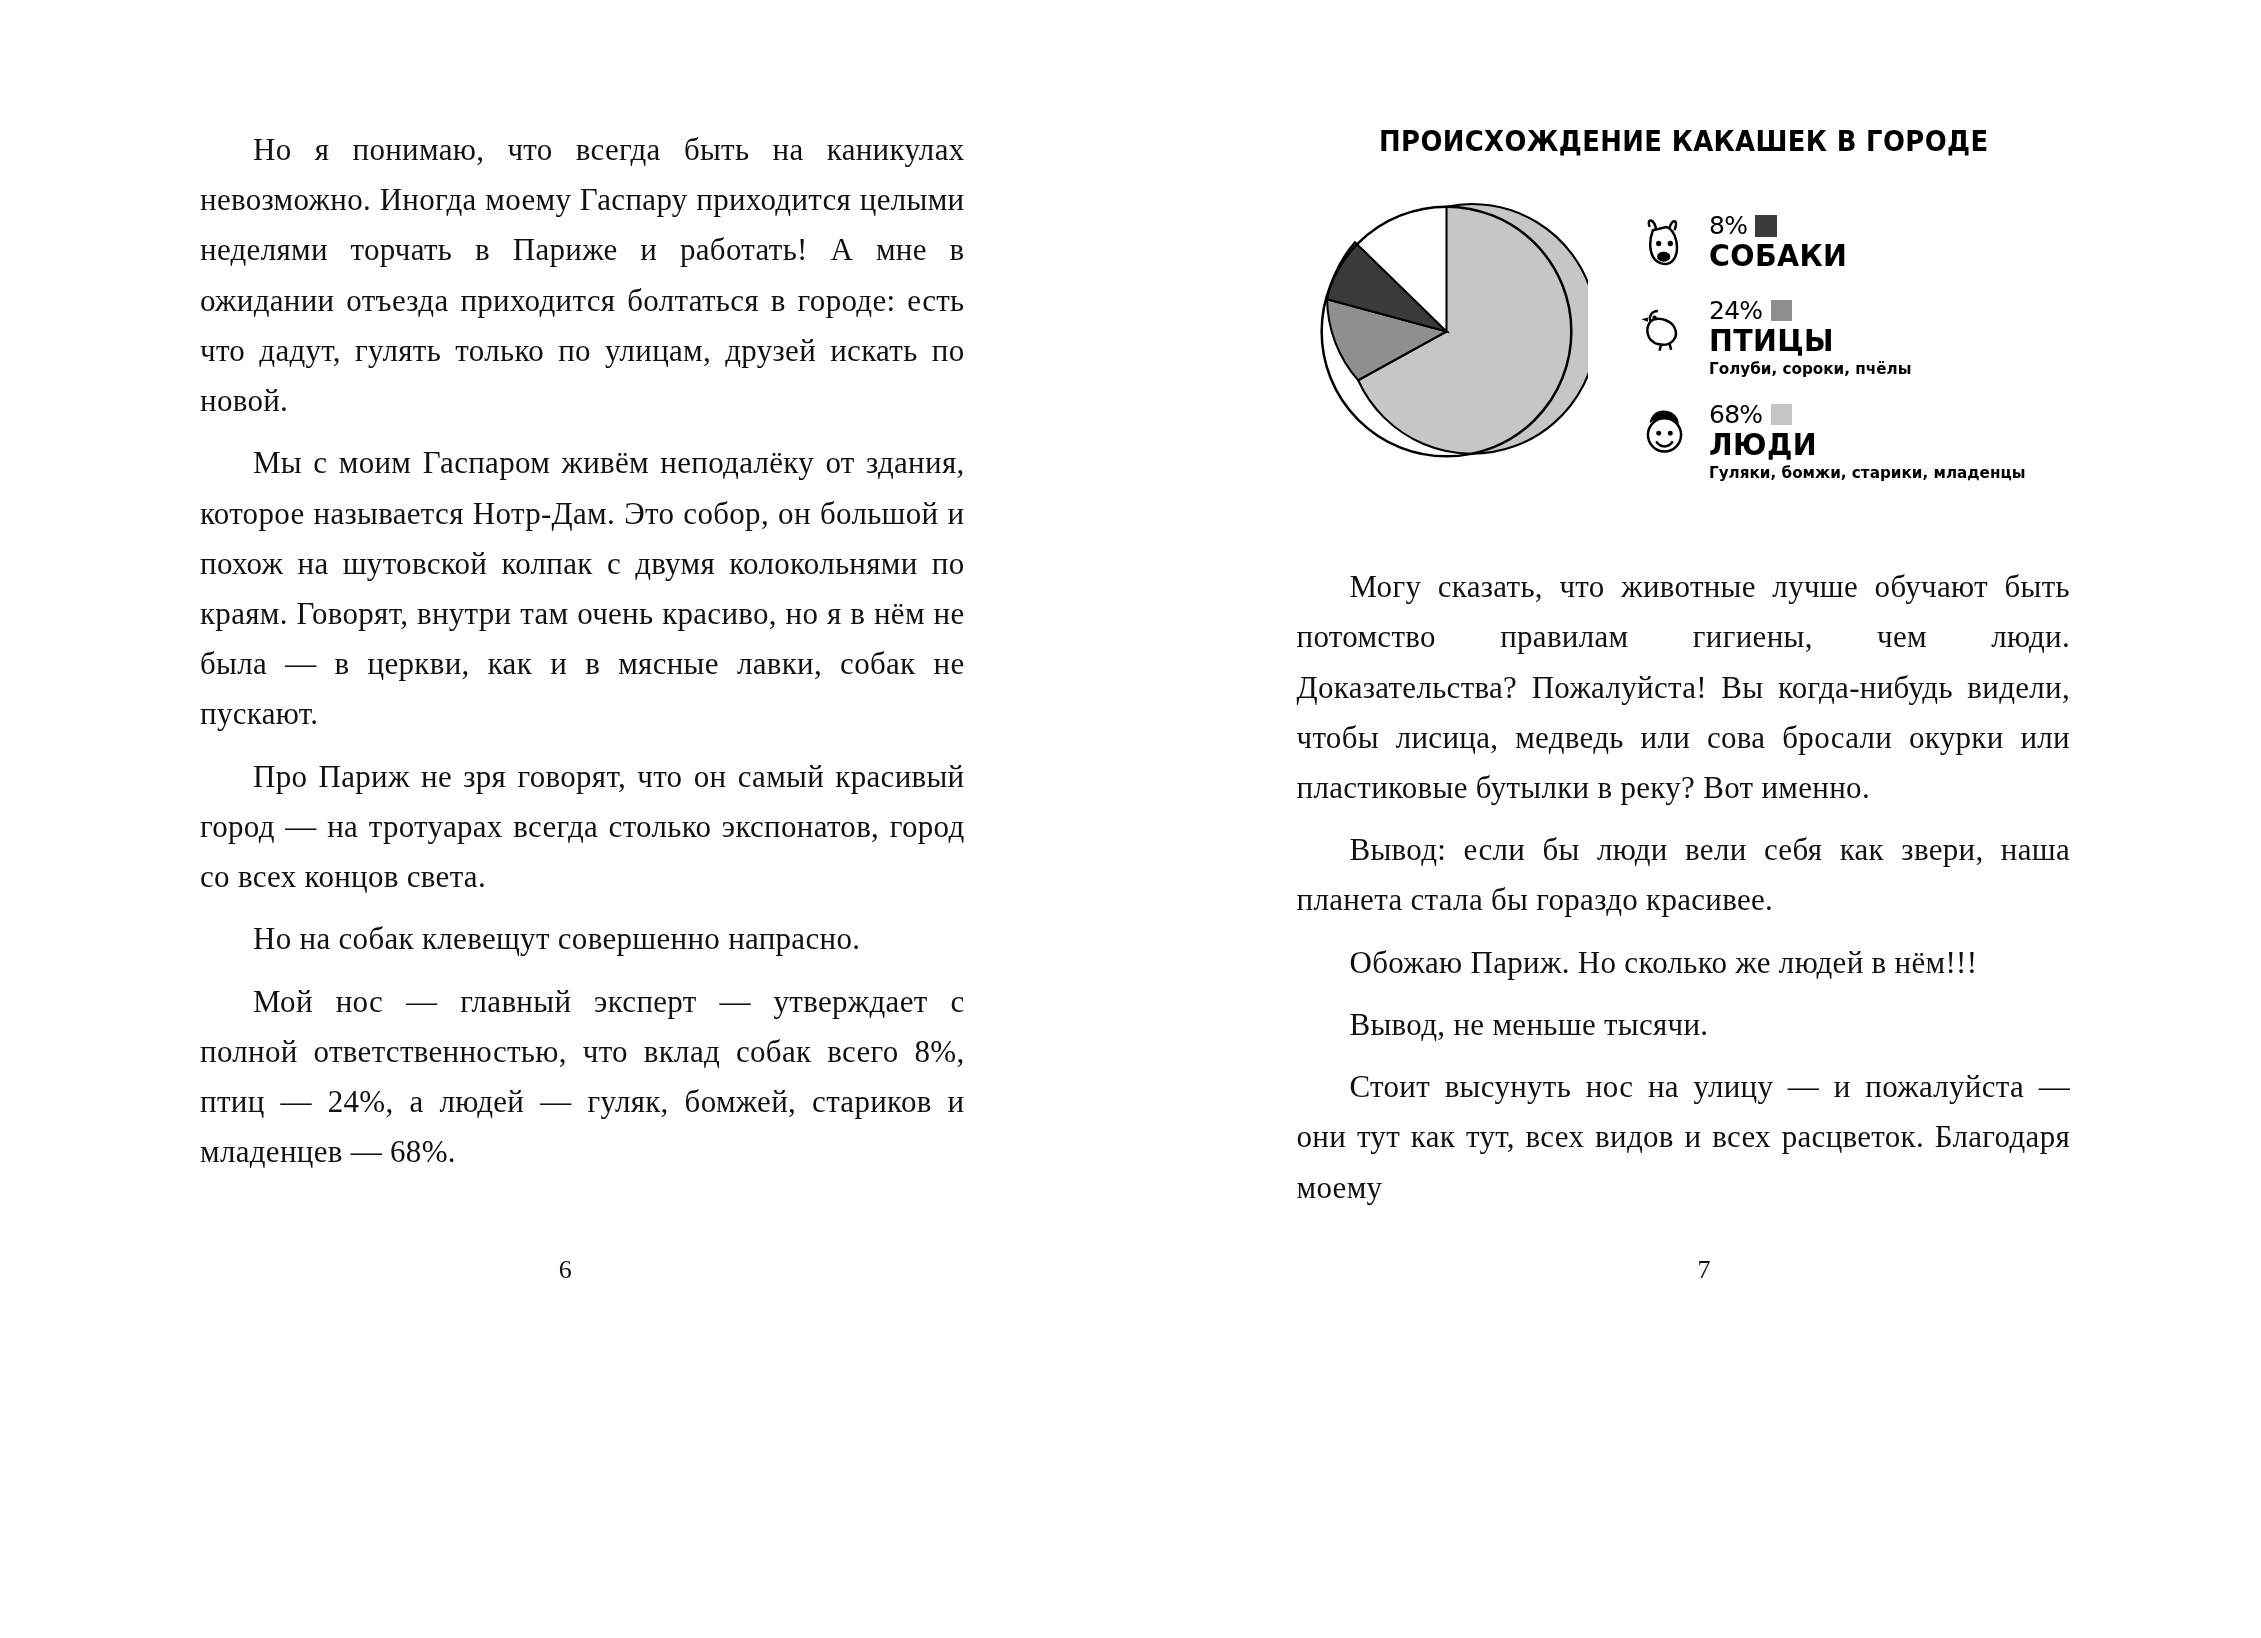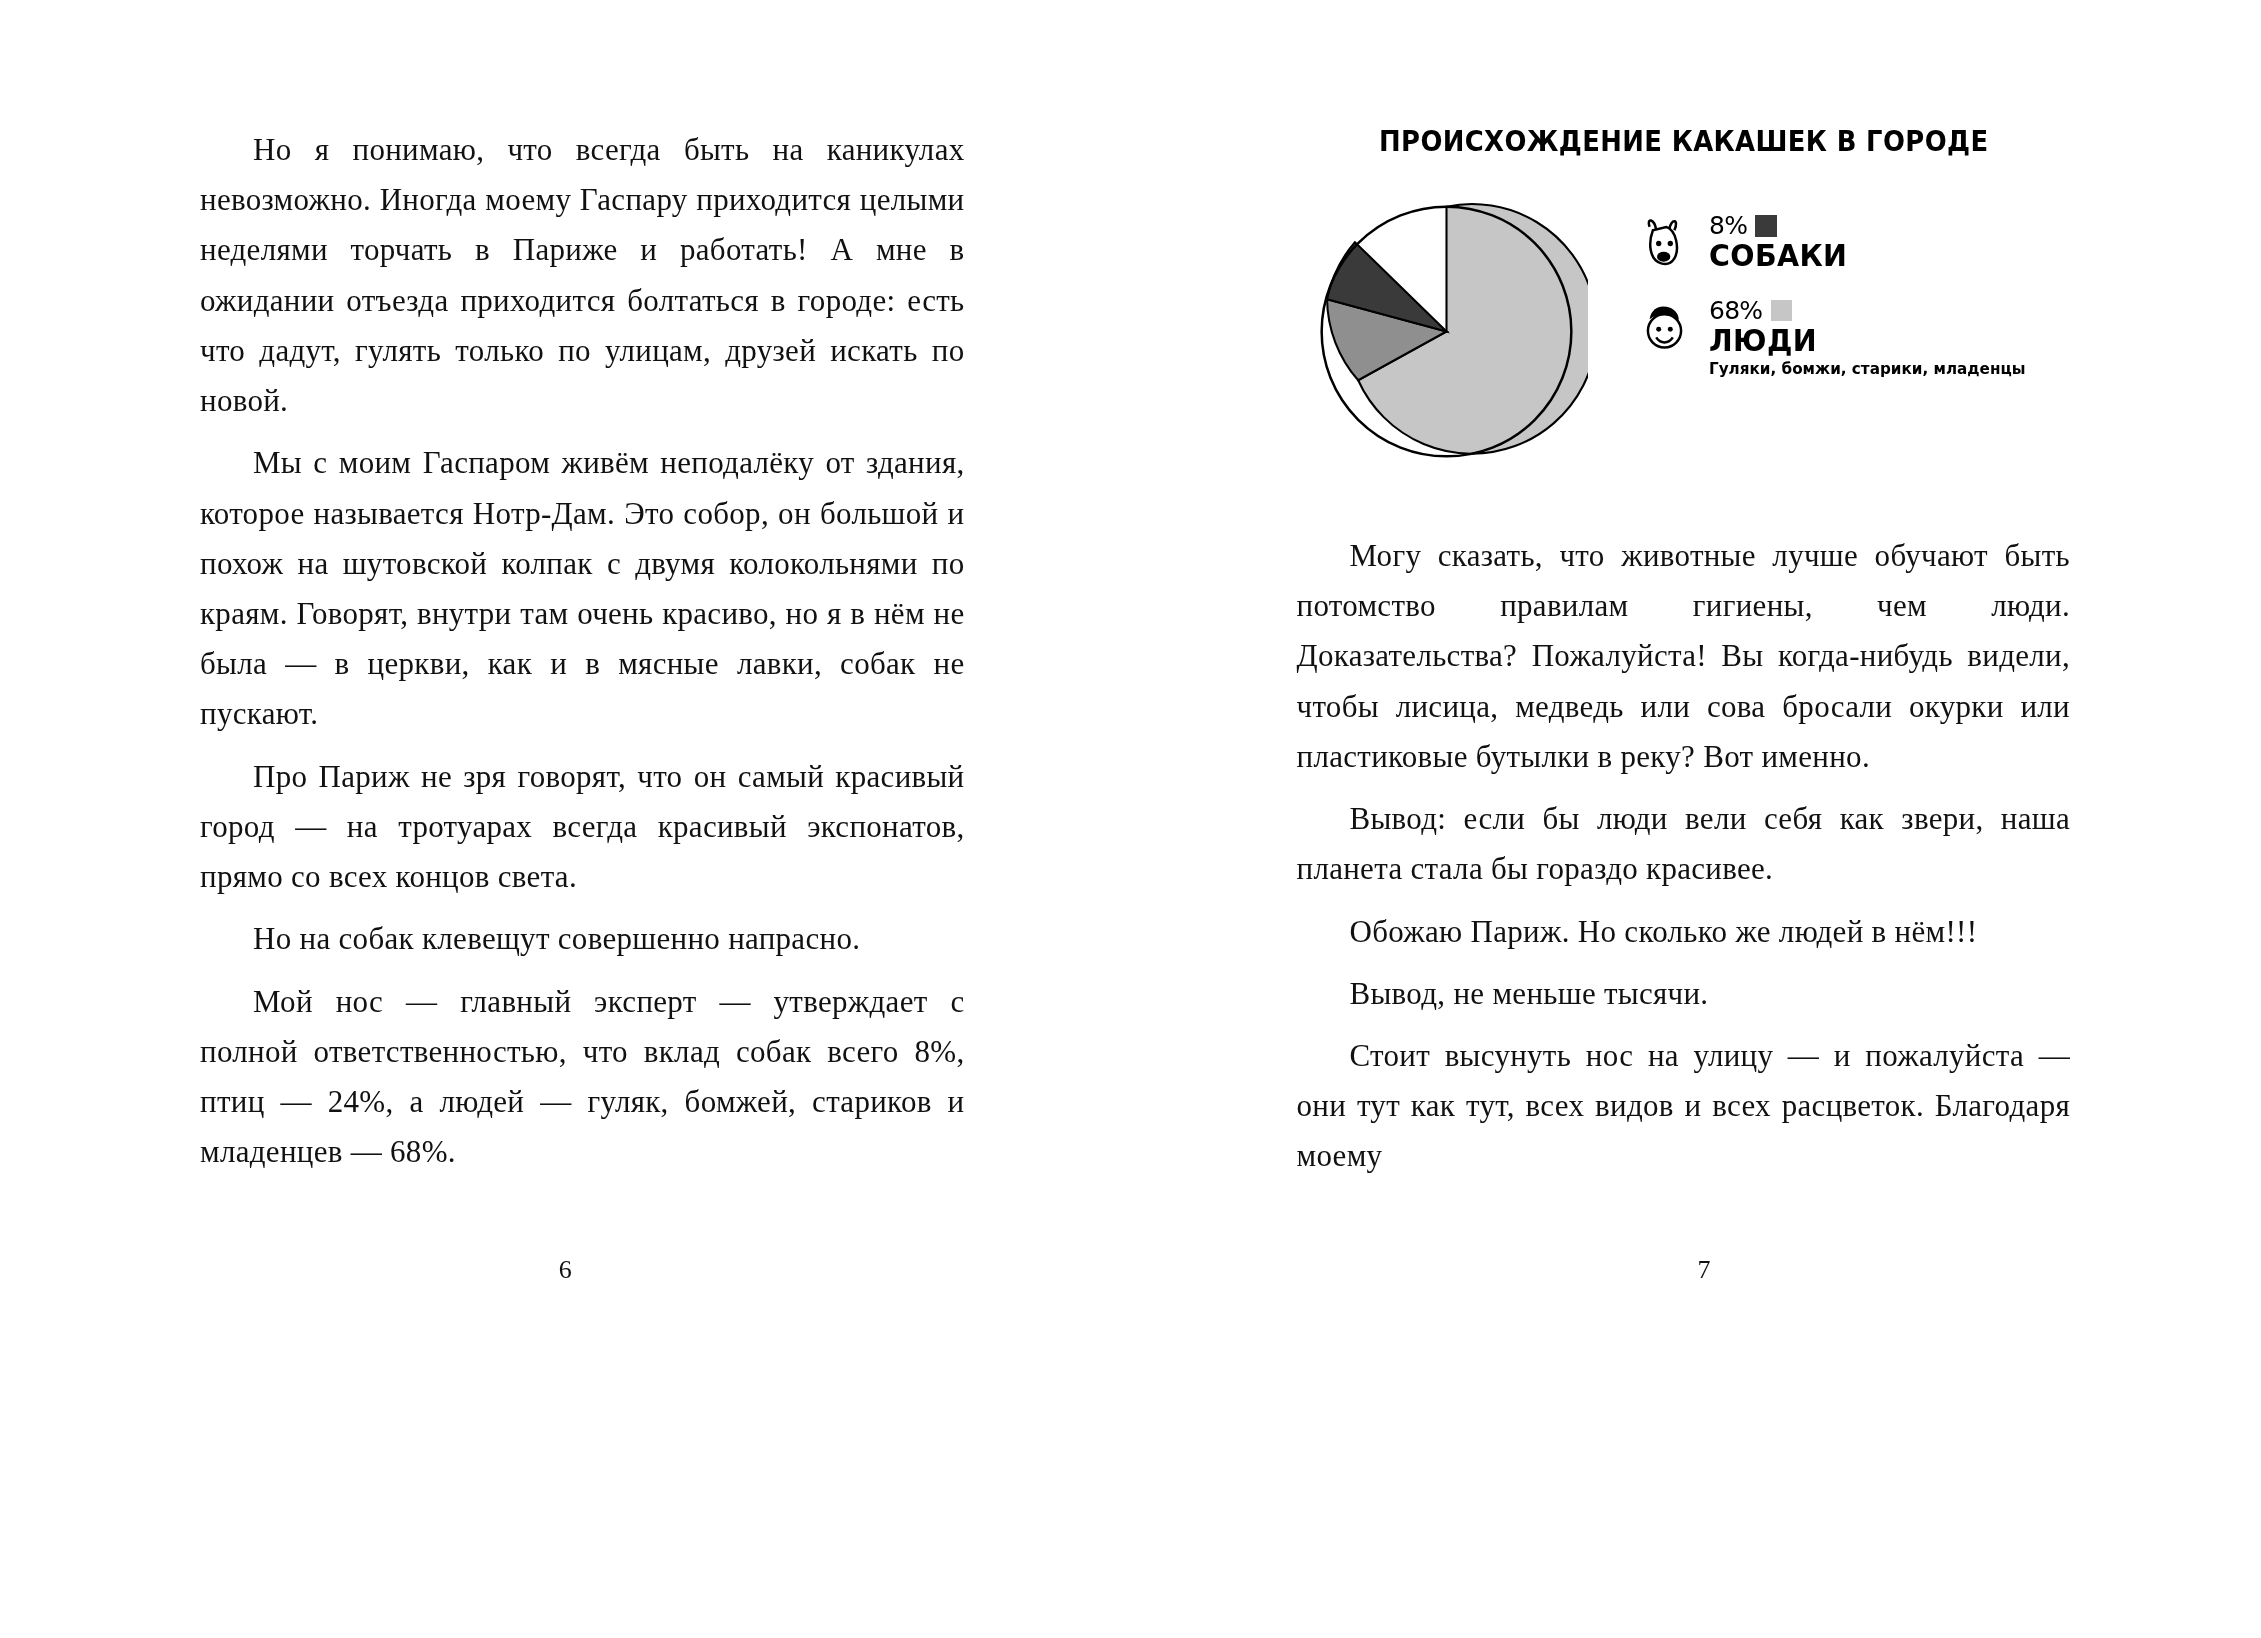--- a/index.html
+++ b/index.html
@@ -144,21 +144,21 @@
   }
 </style>
 </head>
 <body>
 
 <div class="spread">
 
   <div class="page page-left">
     <p class="body-text">Но я понимаю, что всегда быть на каникулах невозможно. Иногда моему Гаспару приходится целыми неделями торчать в Париже и работать! А мне в ожидании отъезда приходится болтаться в городе: есть что дадут, гулять только по улицам, друзей искать по новой.</p>
     <p class="body-text">Мы с моим Гаспаром живём неподалёку от здания, которое называется Нотр-Дам. Это собор, он большой и похож на шутовской колпак с двумя колокольнями по краям. Говорят, внутри там очень красиво, но я в нём не была — в церкви, как и в мясные лавки, собак не пускают.</p>
-    <p class="body-text">Про Париж не зря говорят, что он самый красивый город — на тротуарах всегда красивый экспонатов, прямо со всех концов света.</p>
+    <p class="body-text">Про Париж не зря говорят, что он самый красивый город — на тротуарах всегда столько экспонатов, город со всех концов света.</p>
     <p class="body-text">Но на собак клевещут совершенно напрасно.</p>
     <p class="body-text">Мой нос — главный эксперт — утверждает с полной ответственностью, что вклад собак всего 8%, птиц — 24%, а людей — гуляк, бомжей, стариков и младенцев — 68%.</p>
     <div class="page-number">6</div>
   </div>
 
   <div class="page page-right">
 
     <div class="info-block">
       <div class="info-title">ПРОИСХОЖДЕНИЕ КАКАШЕК В ГОРОДЕ</div>
 
@@ -191,20 +191,39 @@
             </span>
             <span class="legend-text">
               <span class="legend-top">
                 <span class="legend-pct">8%</span>
                 <span class="swatch" style="background:#3a3a3a"></span>
               </span>
               <span class="legend-name" style="display:block">СОБАКИ</span>
             </span>
           </div>
 
+          <div class="legend-item">
+            <span class="legend-icon">
+              <svg viewBox="0 0 76 76" width="63" height="63">
+                <path d="M30 18 C22 18, 18 26, 22 32 C24 36, 30 36, 32 32" fill="#fff" stroke="#000" stroke-width="3"></path>
+                <path d="M22 30 C14 38, 16 54, 30 58 C46 62, 56 50, 50 38 C46 30, 34 26, 26 28 Z" fill="#fff" stroke="#000" stroke-width="3"></path>
+                <circle cx="26" cy="26" r="2.6" fill="#000"></circle>
+                <path d="M18 26 L10 28 L18 31 Z" fill="#000"></path>
+                <path d="M34 58 L32 66 M44 57 L46 65" stroke="#000" stroke-width="3" fill="none"></path>
+              </svg>
+            </span>
+            <span class="legend-text">
+              <span class="legend-top">
+                <span class="legend-pct">24%</span>
+                <span class="swatch" style="background:#8f8f8f"></span>
+              </span>
+              <span class="legend-name" style="display:block">ПТИЦЫ</span>
+              <span class="legend-sub" style="display:block">Голуби, сороки, пчёлы</span>
+            </span>
+          </div>
 
           <div class="legend-item">
             <span class="legend-icon">
               <svg viewBox="0 0 76 76" width="63" height="63">
                 <circle cx="38" cy="42" r="20" fill="#fff" stroke="#000" stroke-width="3"></circle>
                 <path d="M20 28 C22 14, 34 10, 44 14 C52 17, 56 24, 55 30 C48 22, 30 20, 20 28 Z" fill="#000"></path>
                 <circle cx="31" cy="40" r="3" fill="#000"></circle>
                 <circle cx="45" cy="40" r="3" fill="#000"></circle>
                 <path d="M28 50 C33 58, 43 58, 48 50" fill="none" stroke="#000" stroke-width="3"></path>
               </svg>

